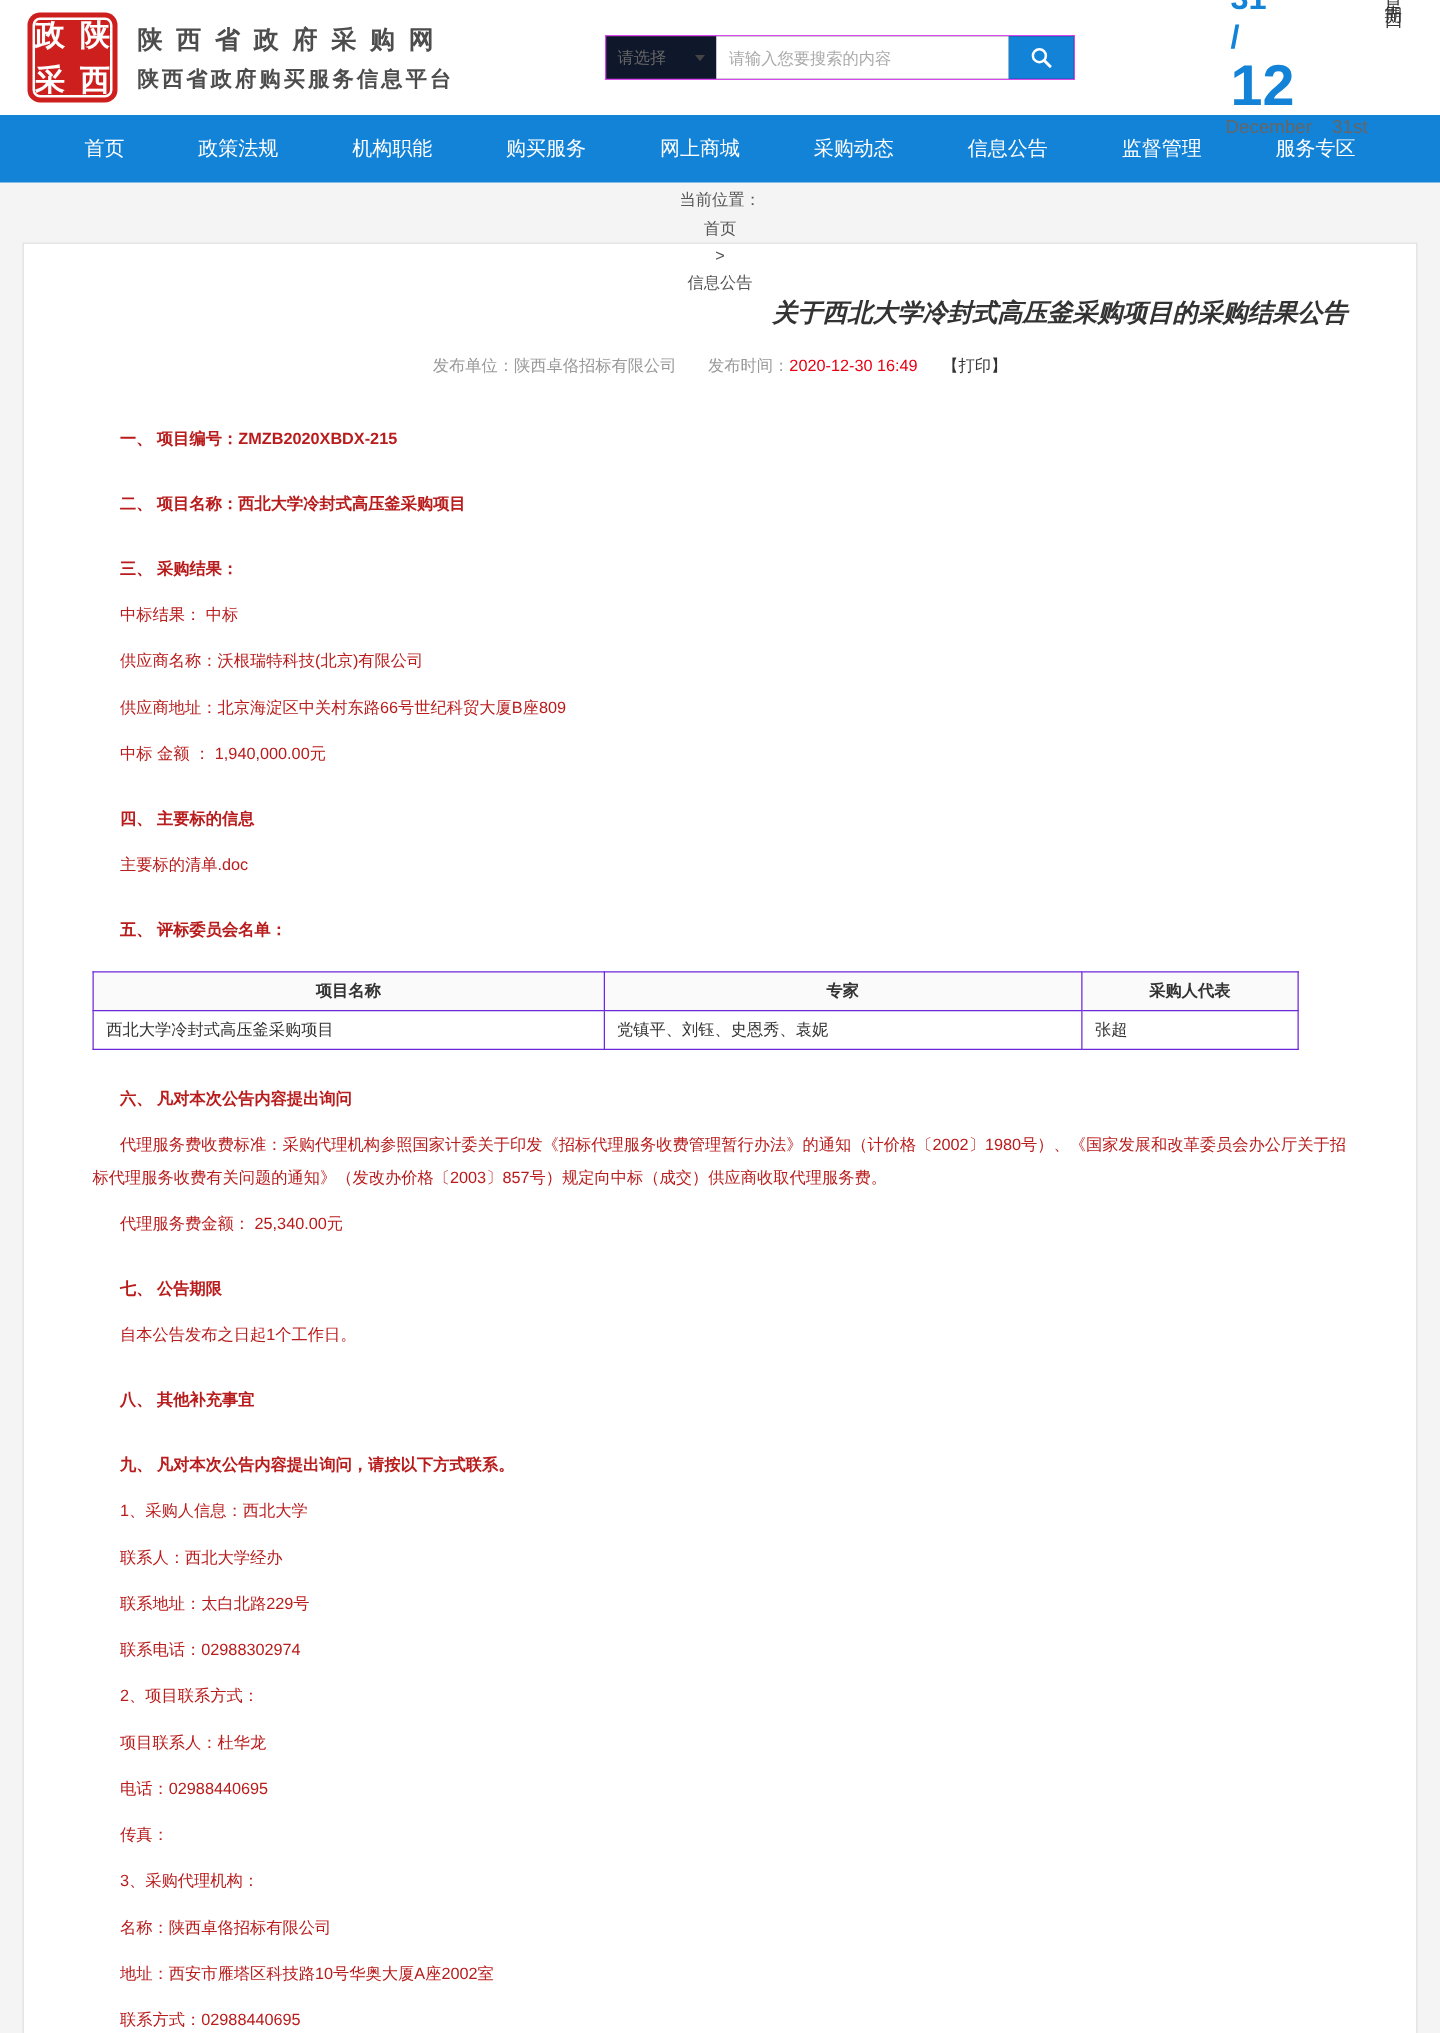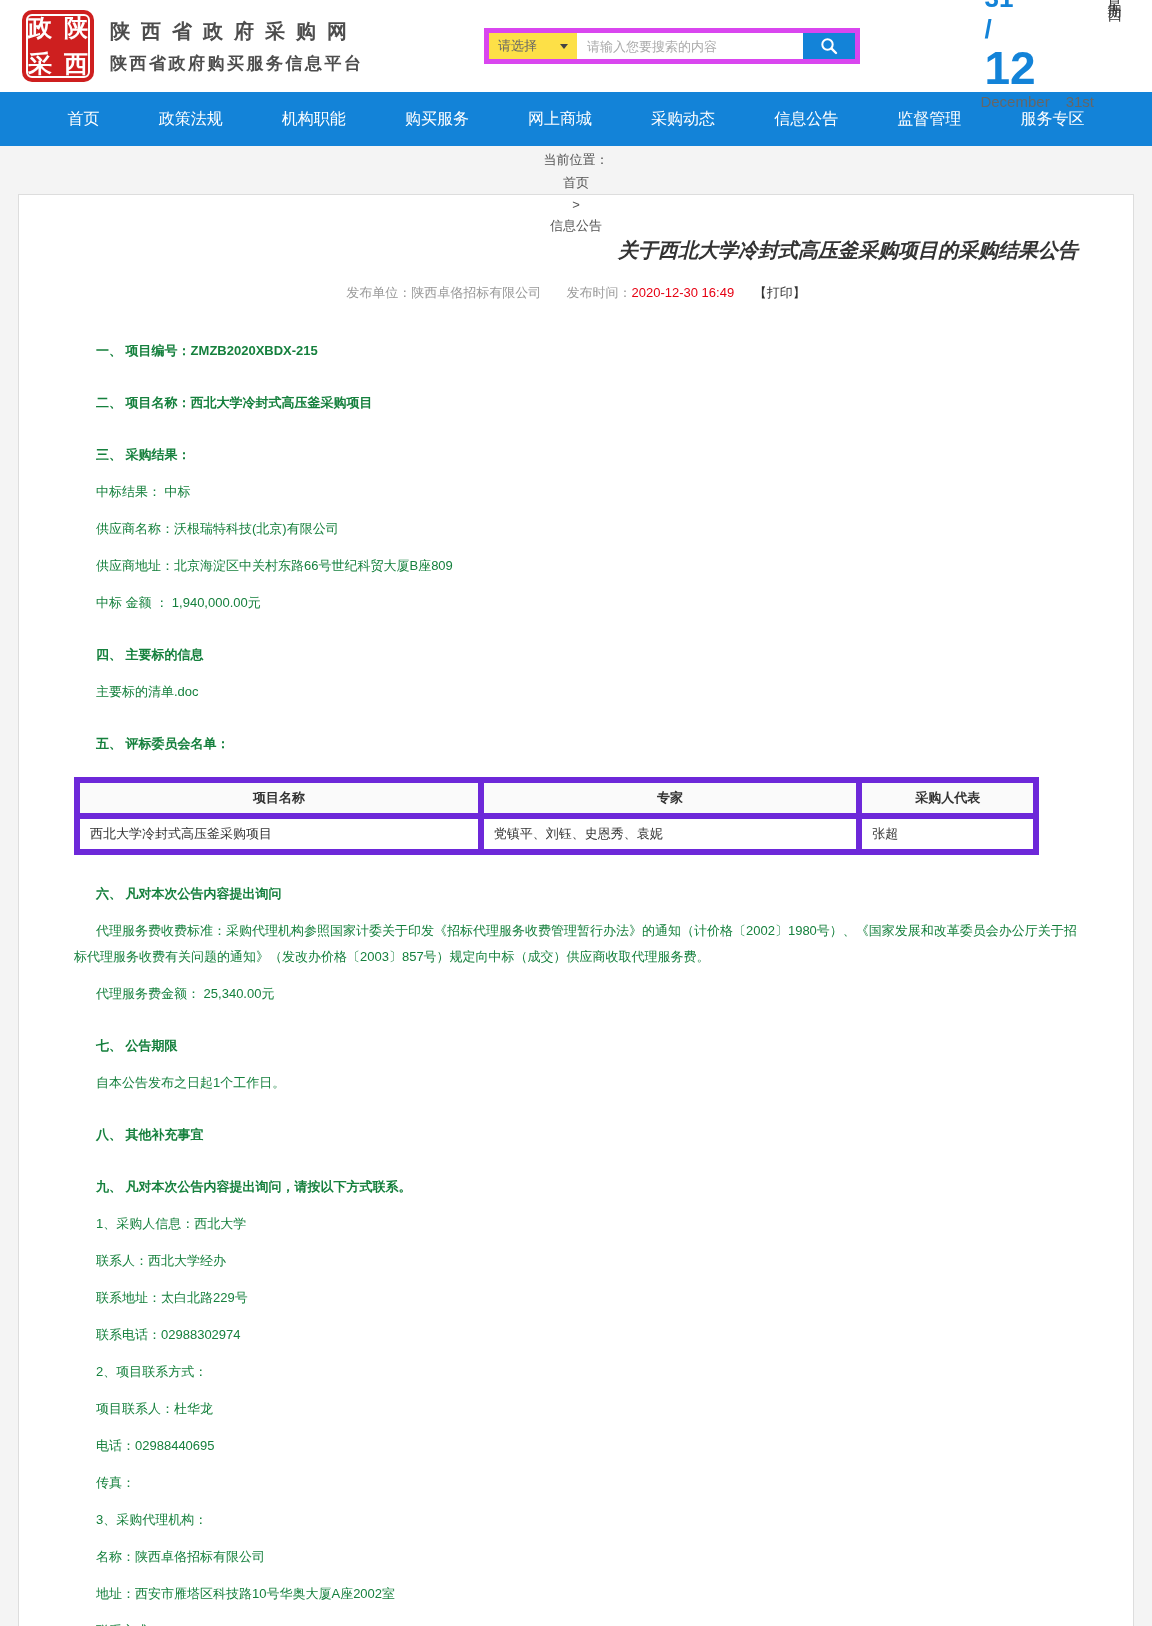--- a/index.html
+++ b/index.html
@@ -16,21 +16,21 @@
     width:72px;height:72px;background:#ce1f1f;border-radius:10px;
     display:grid;grid-template-columns:1fr 1fr;grid-template-rows:1fr 1fr;
     color:#fff;font-weight:bold;font-size:24px;
     outline:2px solid #fff;outline-offset:-6px;
     align-items:center;justify-items:center;flex:none;
   }
   .brand-text{ margin-left:16px; }
   .brand-title{ font-size:20px;font-weight:bold;letter-spacing:11px;color:#4d4d4d; }
   .brand-sub{ font-size:17px;font-weight:bold;letter-spacing:2.5px;color:#4d4d4d;margin-top:7px; }
   .header-mid{ flex:1; display:flex; justify-content:center; }
-  .search-bar{ display:flex; height:36px; border:5px solid #d946ef; background:#fde047; width:376px; }
+  .search-bar{ display:flex; height:36px; border:1px solid #d946ef; background:#0f172a; width:376px; }
   .search-select{ width:88px; display:flex; align-items:center; justify-content:space-between; padding:0 9px; color:#666; font-size:13px; cursor:pointer; }
   .caret{ width:0;height:0;border-left:4px solid transparent;border-right:4px solid transparent;border-top:5px solid #444; }
   .search-input{ flex:1; border:none; outline:none; padding:0 10px; font-size:13px; color:#333; }
   .search-input::placeholder{ color:#aaa; }
   .search-btn{ width:52px; background:#1383d8; display:flex; align-items:center; justify-content:center; border:none; cursor:pointer; }
   .date-block{ display:flex; align-items:flex-start; gap:12px; margin-right:6px; }
   .date-left{ text-align:center; }
   .date-nums{ display:flex; align-items:baseline; justify-content:flex-end; color:#1383d8;flex-direction:column; }
   .date-day{ font-size:26px; font-weight:bold; }
   .date-sep{ font-size:26px; font-weight:bold; margin:0 6px 0 4px; }
@@ -43,25 +43,25 @@
   
   .breadcrumb{ height:36px; display:flex; align-items:center; padding:0 18px; color:#555; font-size:13px; gap:5px;flex-direction:column; }
   .crumb-link{ cursor:pointer; }
   
   .content-box{ margin:12px 18px 16px; background:#fff; border:1px solid #ddd; padding:30px 55px 34px; }
   .article-title{ text-align:right; font-size:20px; font-weight:bold; color:#333; margin:12px 0 20px;font-style:italic; }
   .article-meta{ text-align:center; font-size:13px; color:#999; margin-bottom:36px; }
   .article-meta .gap{ display:inline-block; width:18px; }
   .time-red{ color:#e60012; }
   .print-btn{ color:#333; cursor:pointer; margin-left:16px; }
-  .para{ font-size:13px; line-height:26px; margin:11px 0; text-indent:22px; color:#15803d; }
+  .para{ font-size:13px; line-height:26px; margin:11px 0; text-indent:22px; color:#b91c1c; }
   .sec-h{ font-weight:bold; margin-top:26px; }
   .attach{ cursor:pointer; }
   .result-table{ width:965px; border-collapse:collapse; margin:20px 0 8px; }
-  .result-table th, .result-table td{ border:6px solid #6d28d9; font-size:13px; padding:6px 10px; }
+  .result-table th, .result-table td{ border:1px solid #6d28d9; font-size:13px; padding:6px 10px; }
   .result-table th{ background:#fafafa; font-weight:bold; text-align:center; height:28px; }
   .result-table td{ height:26px; text-align:left; }
 </style>
 </head>
 <body>
 
 <div class="header">
   <div class="logo">
     <span>政</span>
     <span>陕</span>

